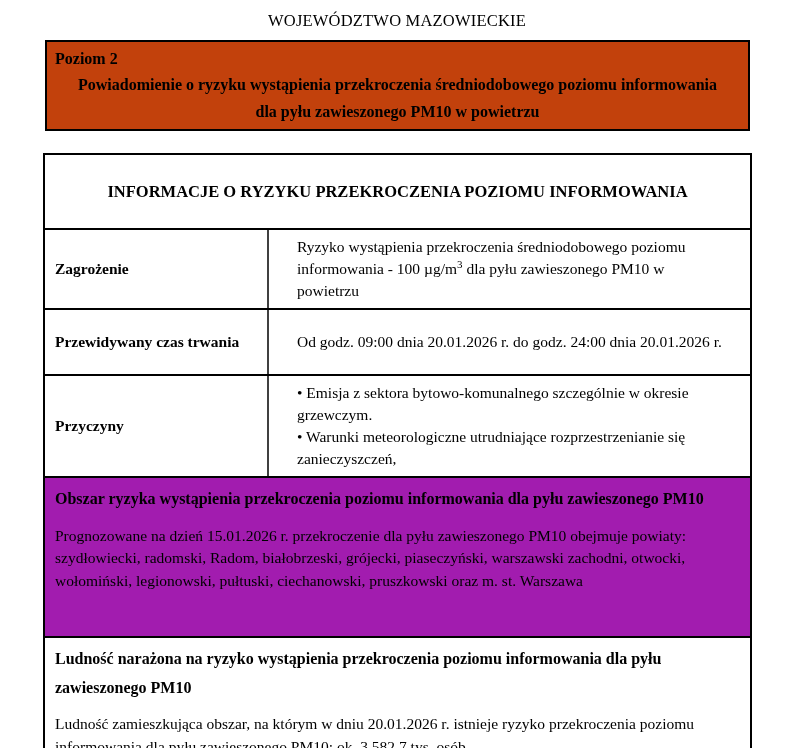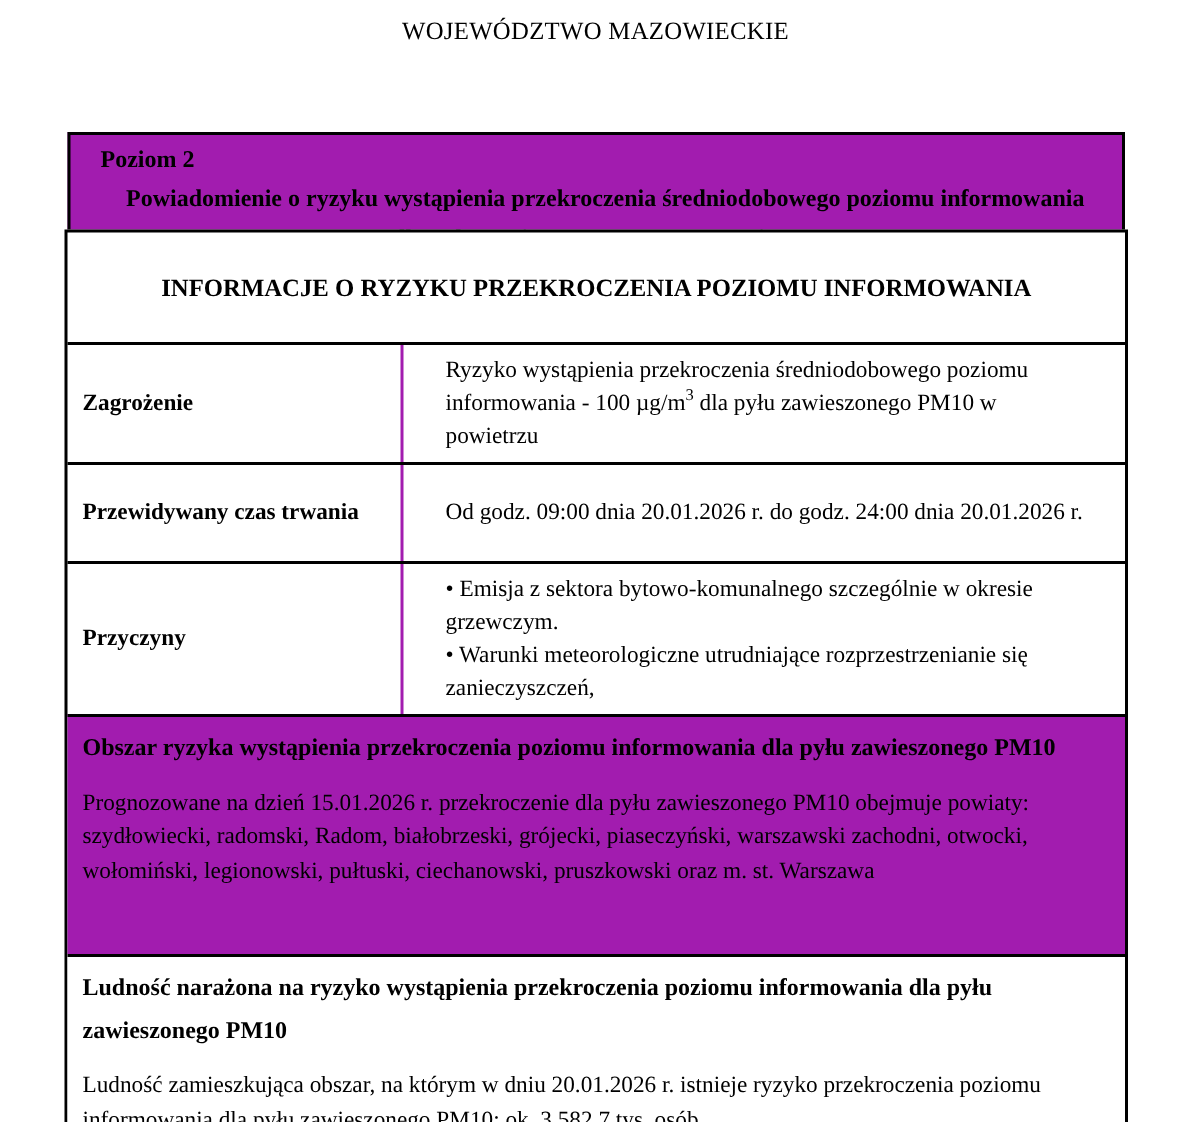--- a/index.html
+++ b/index.html
@@ -24,25 +24,24 @@
     font-size: 16.5px;
     margin-top: 11px;
     letter-spacing: 0.2px;
   }
   .alert-banner {
     position: absolute;
     left: 45px;
     top: 40px;
     width: 705px;
     height: 91px;
-    background: #a21caf;
+    background: #c2410c;
     border: 2px solid #000000;
     box-sizing: border-box;
-    padding: 5px 8px 4px 20px;
-    margin-top: 48px;
+    padding: 5px 8px 4px 8px;
   }
   .alert-level {
     font-weight: bold;
     font-size: 16px;
     text-align: left;
     line-height: 24px;
   }
   .alert-heading {
     font-weight: bold;
     font-size: 16px;
@@ -72,21 +71,21 @@
     padding: 6px 30px;
   }
   .t-row {
     display: flex;
     border-top: 2px solid #000000;
     box-sizing: border-box;
   }
   .t-label {
     width: 224px;
     box-sizing: border-box;
-    border-right: 2px solid #a21caf;
+    border-right: 2px solid #404040;
     display: flex;
     align-items: center;
     font-weight: bold;
     font-size: 15.5px;
     line-height: 26px;
     padding: 6px 10px 6px 10px;
     flex-shrink: 0;
   }
   .t-value {
     flex: 1;

